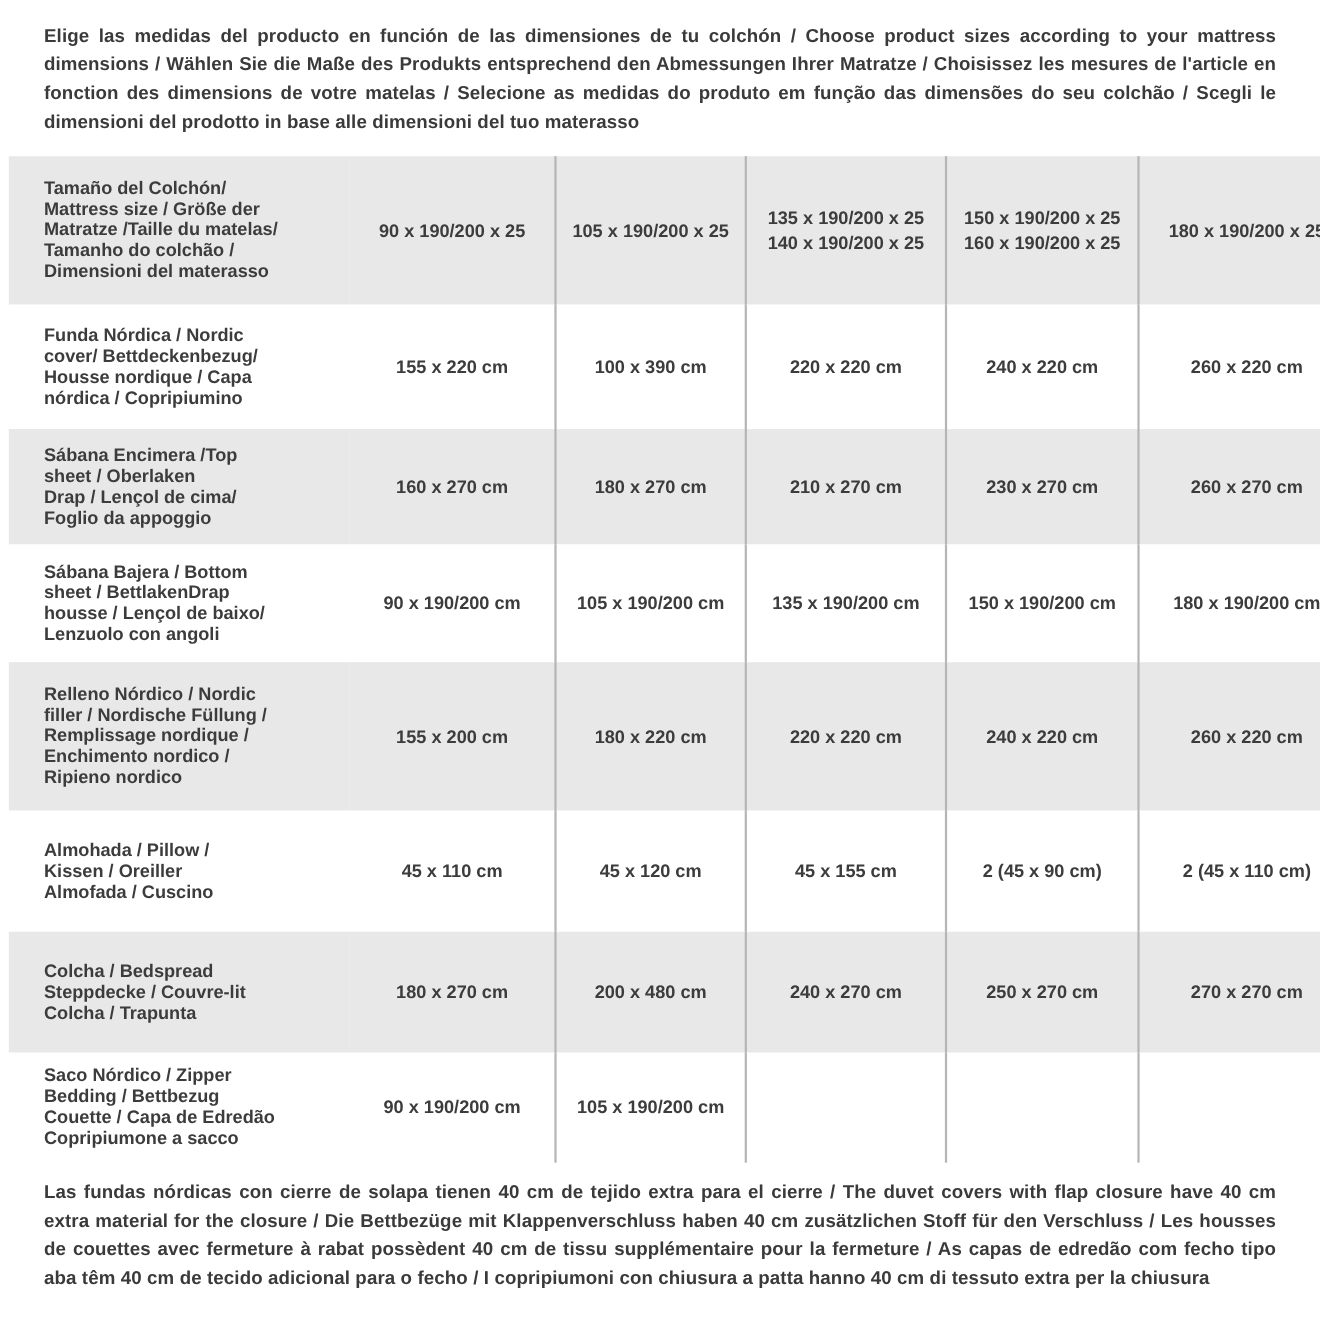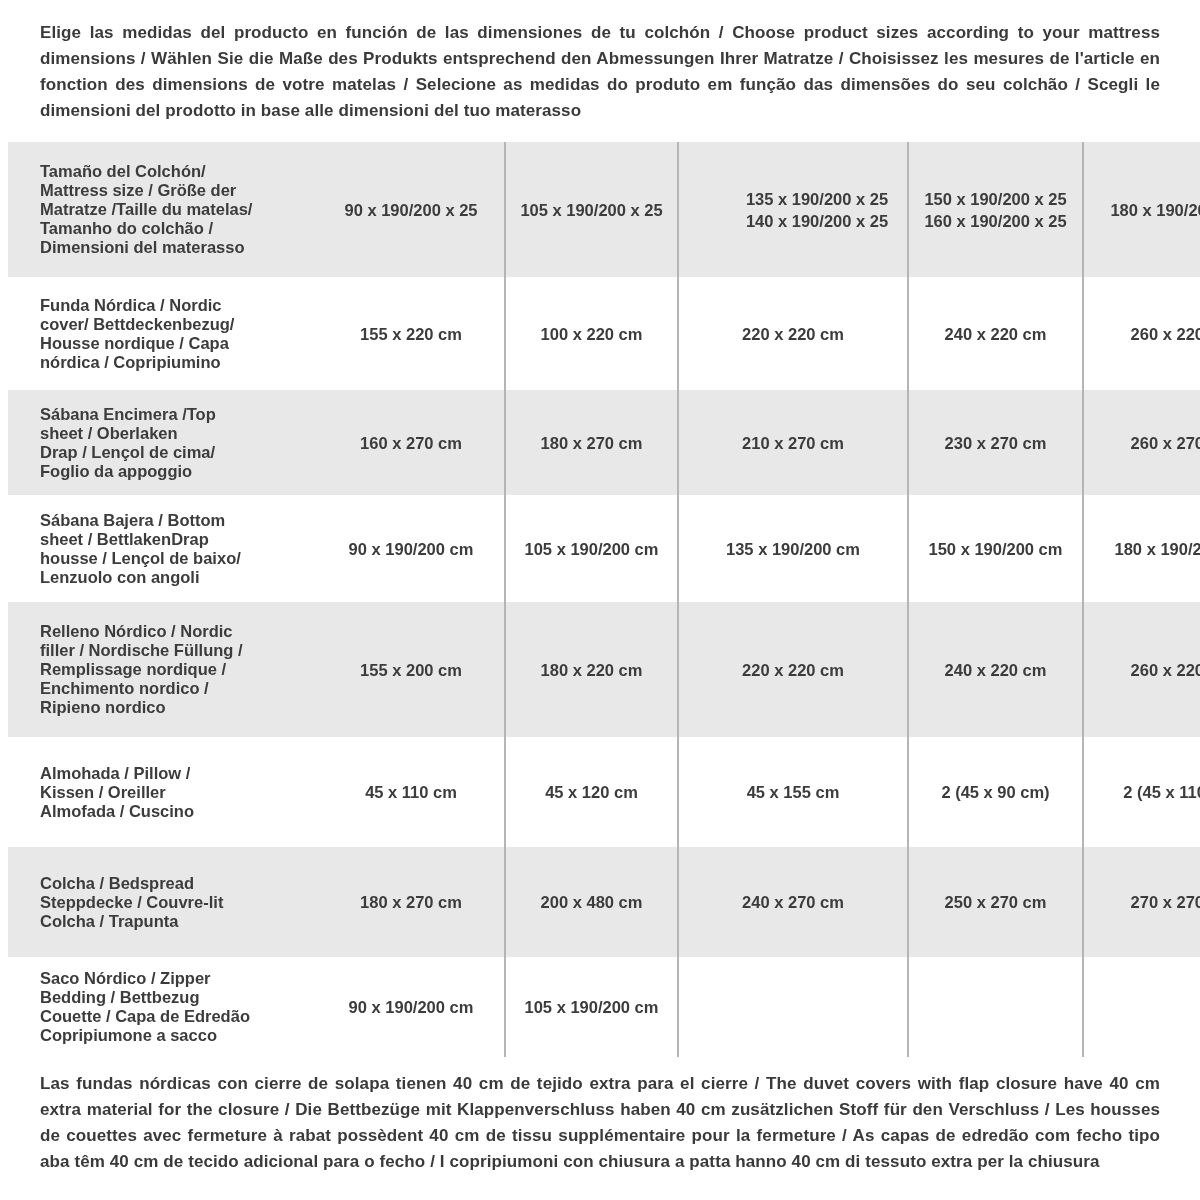--- a/index.html
+++ b/index.html
@@ -56,21 +56,21 @@
     text-align: center;
     line-height: 22px;
     white-space: pre-line;
   }
   .cell.sep { border-left: 2px solid #b5b5b5; }
 
   
   .w-label { width: 272px; }
   .w-v1 { width: 186px; }
   .w-v2 { width: 171px; }
-  .w-v3 { width: 180px; padding-left: 48px; }
+  .w-v3 { width: 180px; }
   .w-v4 { width: 173px; margin-left: 12px; }
   .w-v5 { width: 195px; }
 
   
   .rh  { height: 135px; }
   .r1  { height: 113px; }
   .r2  { height: 105px; }
   .r3  { height: 107px; }
   .r4  { height: 135px; }
   .r5  { height: 110px; }
@@ -103,21 +103,21 @@
 160 x 190/200 x 25</div>
       <div class="cell val sep w-v5">180 x 190/200 x 25</div>
     </div>
 
     <div class="trow white r1">
       <div class="cell label">Funda Nórdica / Nordic
 cover/ Bettdeckenbezug/
 Housse nordique / Capa
 nórdica / Copripiumino</div>
       <div class="cell val">155 x 220 cm</div>
-      <div class="cell val sep">100 x 220 cm</div>
+      <div class="cell val sep">100 x 390 cm</div>
       <div class="cell val sep">220 x 220 cm</div>
       <div class="cell val sep">240 x 220 cm</div>
       <div class="cell val sep">260 x 220 cm</div>
     </div>
 
     <div class="trow gray r2">
       <div class="cell label">Sábana Encimera /Top
 sheet / Oberlaken
 Drap / Lençol de cima/
 Foglio da appoggio</div>

